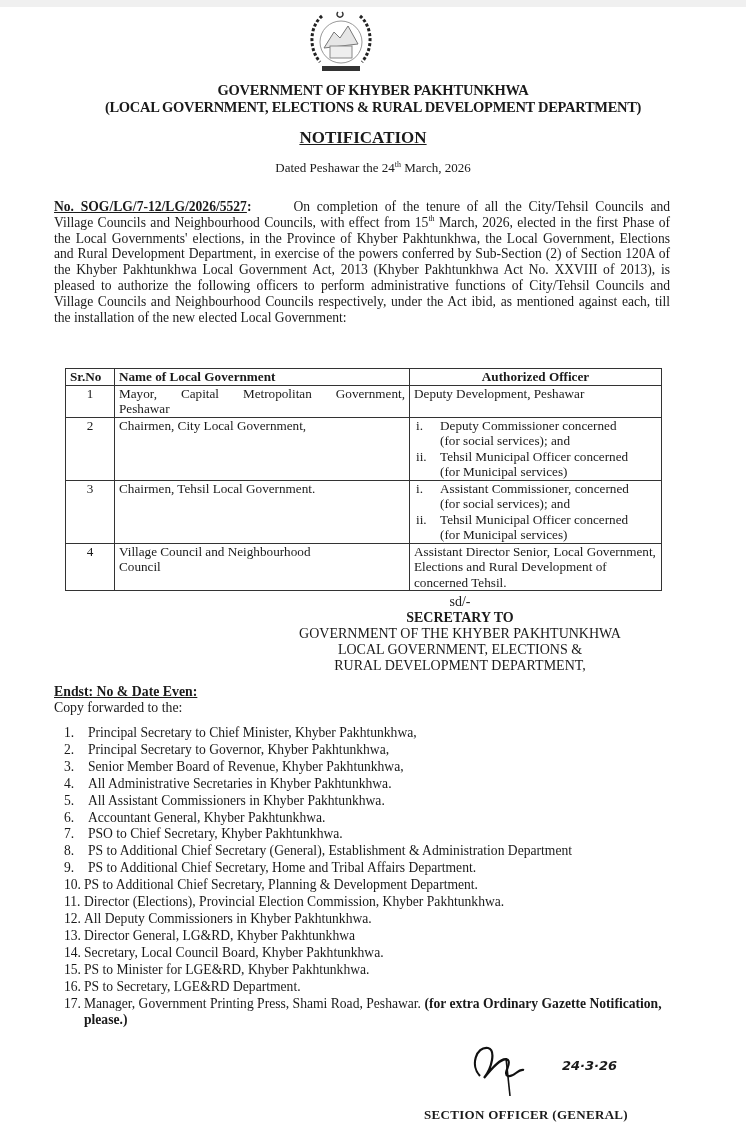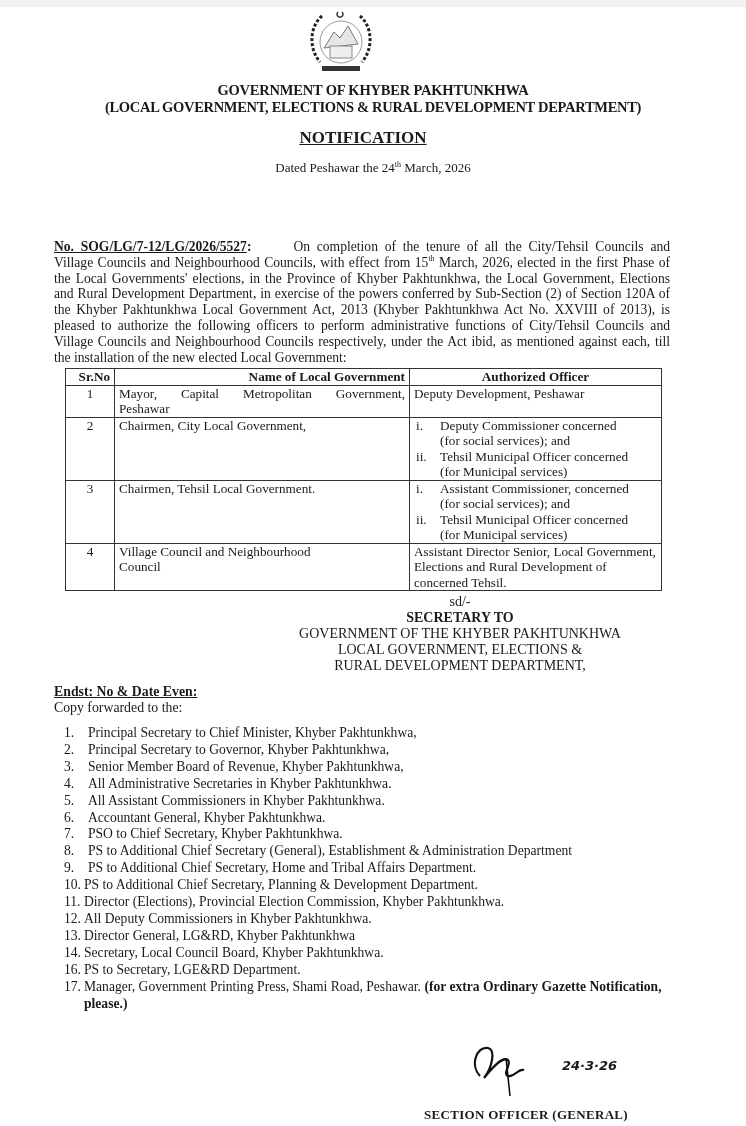--- a/index.html
+++ b/index.html
@@ -10,29 +10,29 @@
   .topbar { position: absolute; left: 0; top: 0; width: 746px; height: 7px; background: #f0f0f0; }
   .abs { position: absolute; }
   .center { text-align: center; }
   .emblem { left: 300px; top: 6px; width: 82px; height: 70px; }
   .head1 { left: 0; width: 746px; top: 82px; font-size: 14.5px; font-weight: bold; letter-spacing: -0.2px; }
   .head2 { left: 0; width: 746px; top: 99px; font-size: 14.5px; font-weight: bold; letter-spacing: -0.3px; }
   .notif { left: 0; width: 726px; top: 128px; font-size: 17px; font-weight: bold; }
   .notif span { text-decoration: underline; }
   .dated { left: 0; width: 746px; top: 160px; font-size: 13px; }
   sup { font-size: 8px; vertical-align: super; line-height: 0; }
-  .para { left: 54px; width: 616px; top: 199px; font-size: 13.6px; line-height: 15.8px; text-align: justify; margin-top: 40px; }
+  .para { left: 54px; width: 616px; top: 199px; font-size: 13.6px; line-height: 15.8px; text-align: justify; }
   .para .ref { font-weight: bold; text-decoration: underline; }
   .para .gap { display: inline-block; width: 42px; }
   table.tbl {
     position: absolute; left: 65px; top: 368px; width: 597px; border-collapse: collapse;
     font-size: 13.2px; line-height: 15.5px;
   }
   table.tbl td, table.tbl th { border: 1.3px solid #333; vertical-align: top; padding: 0 4px; }
-  table.tbl th { font-weight: bold; text-align: right; }
+  table.tbl th { font-weight: bold; text-align: left; }
   table.tbl th.c3 { text-align: center; }
   .c1 { width: 40px; text-align: center; }
   .c2 { width: 210px; }
   .c2.just { text-align: justify; text-align-last: left; }
   .ol { margin: 0; padding: 0; list-style: none; }
   .ol li { display: flex; }
   .ol li .n { width: 24px; flex: 0 0 24px; padding-left: 2px; }
   .sign { left: 0; width: 920px; top: 594px; font-size: 14px; line-height: 16px; }
   .sign .b { font-weight: bold; }
   .endst { left: 54px; top: 684px; font-size: 13.8px; font-weight: bold; text-decoration: underline; }
@@ -186,20 +186,24 @@
     </li>
   <li class="wide">
       <span class="n">13.</span>
       <span>Director General, LG&amp;RD, Khyber Pakhtunkhwa</span>
     </li>
   <li class="wide">
       <span class="n">14.</span>
       <span>Secretary, Local Council Board, Khyber Pakhtunkhwa.</span>
     </li>
   <li class="wide">
+      <span class="n">15.</span>
+      <span>PS to Minister for LGE&amp;RD, Khyber Pakhtunkhwa.</span>
+    </li>
+  <li class="wide">
       <span class="n">16.</span>
       <span>PS to Secretary, LGE&amp;RD Department.</span>
     </li>
   <li class="wide">
       <span class="n">17.</span>
       <span><span>Manager, Government Printing Press, Shami Road, Peshawar. </span><span class="bold">(for extra Ordinary Gazette Notification, please.)</span></span>
     </li>
 </ul>
 
 <div class="abs signature">

